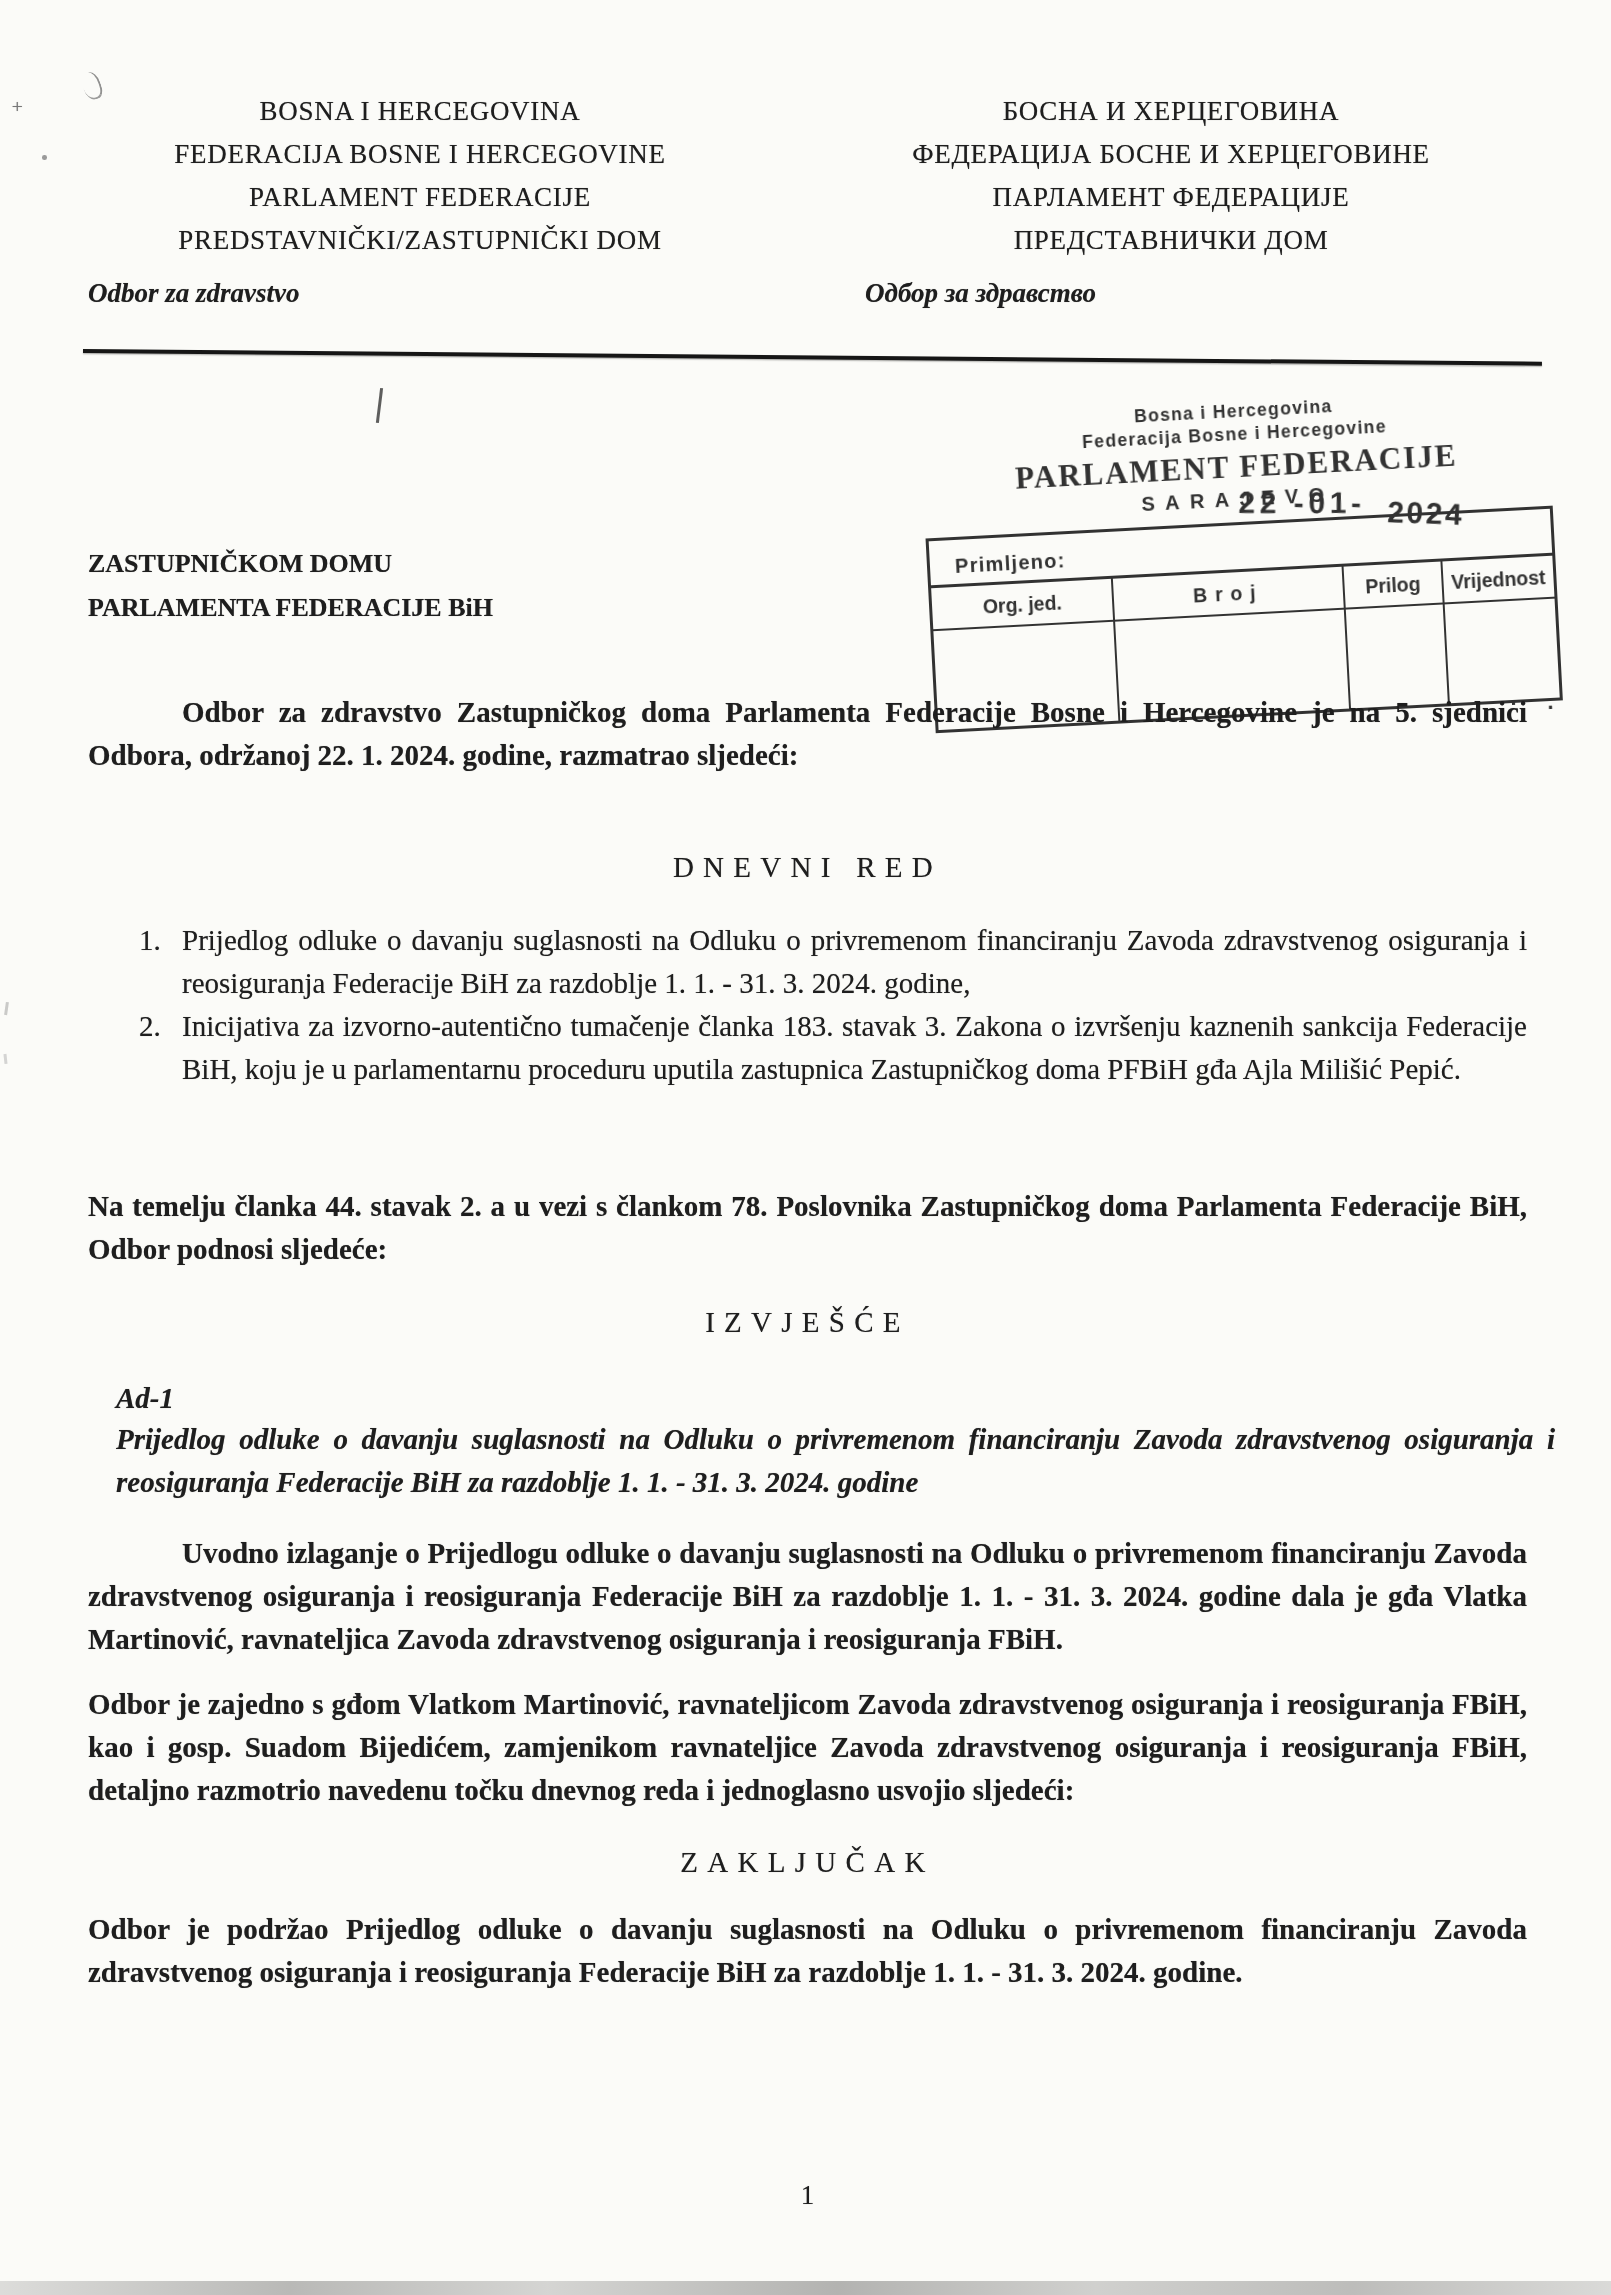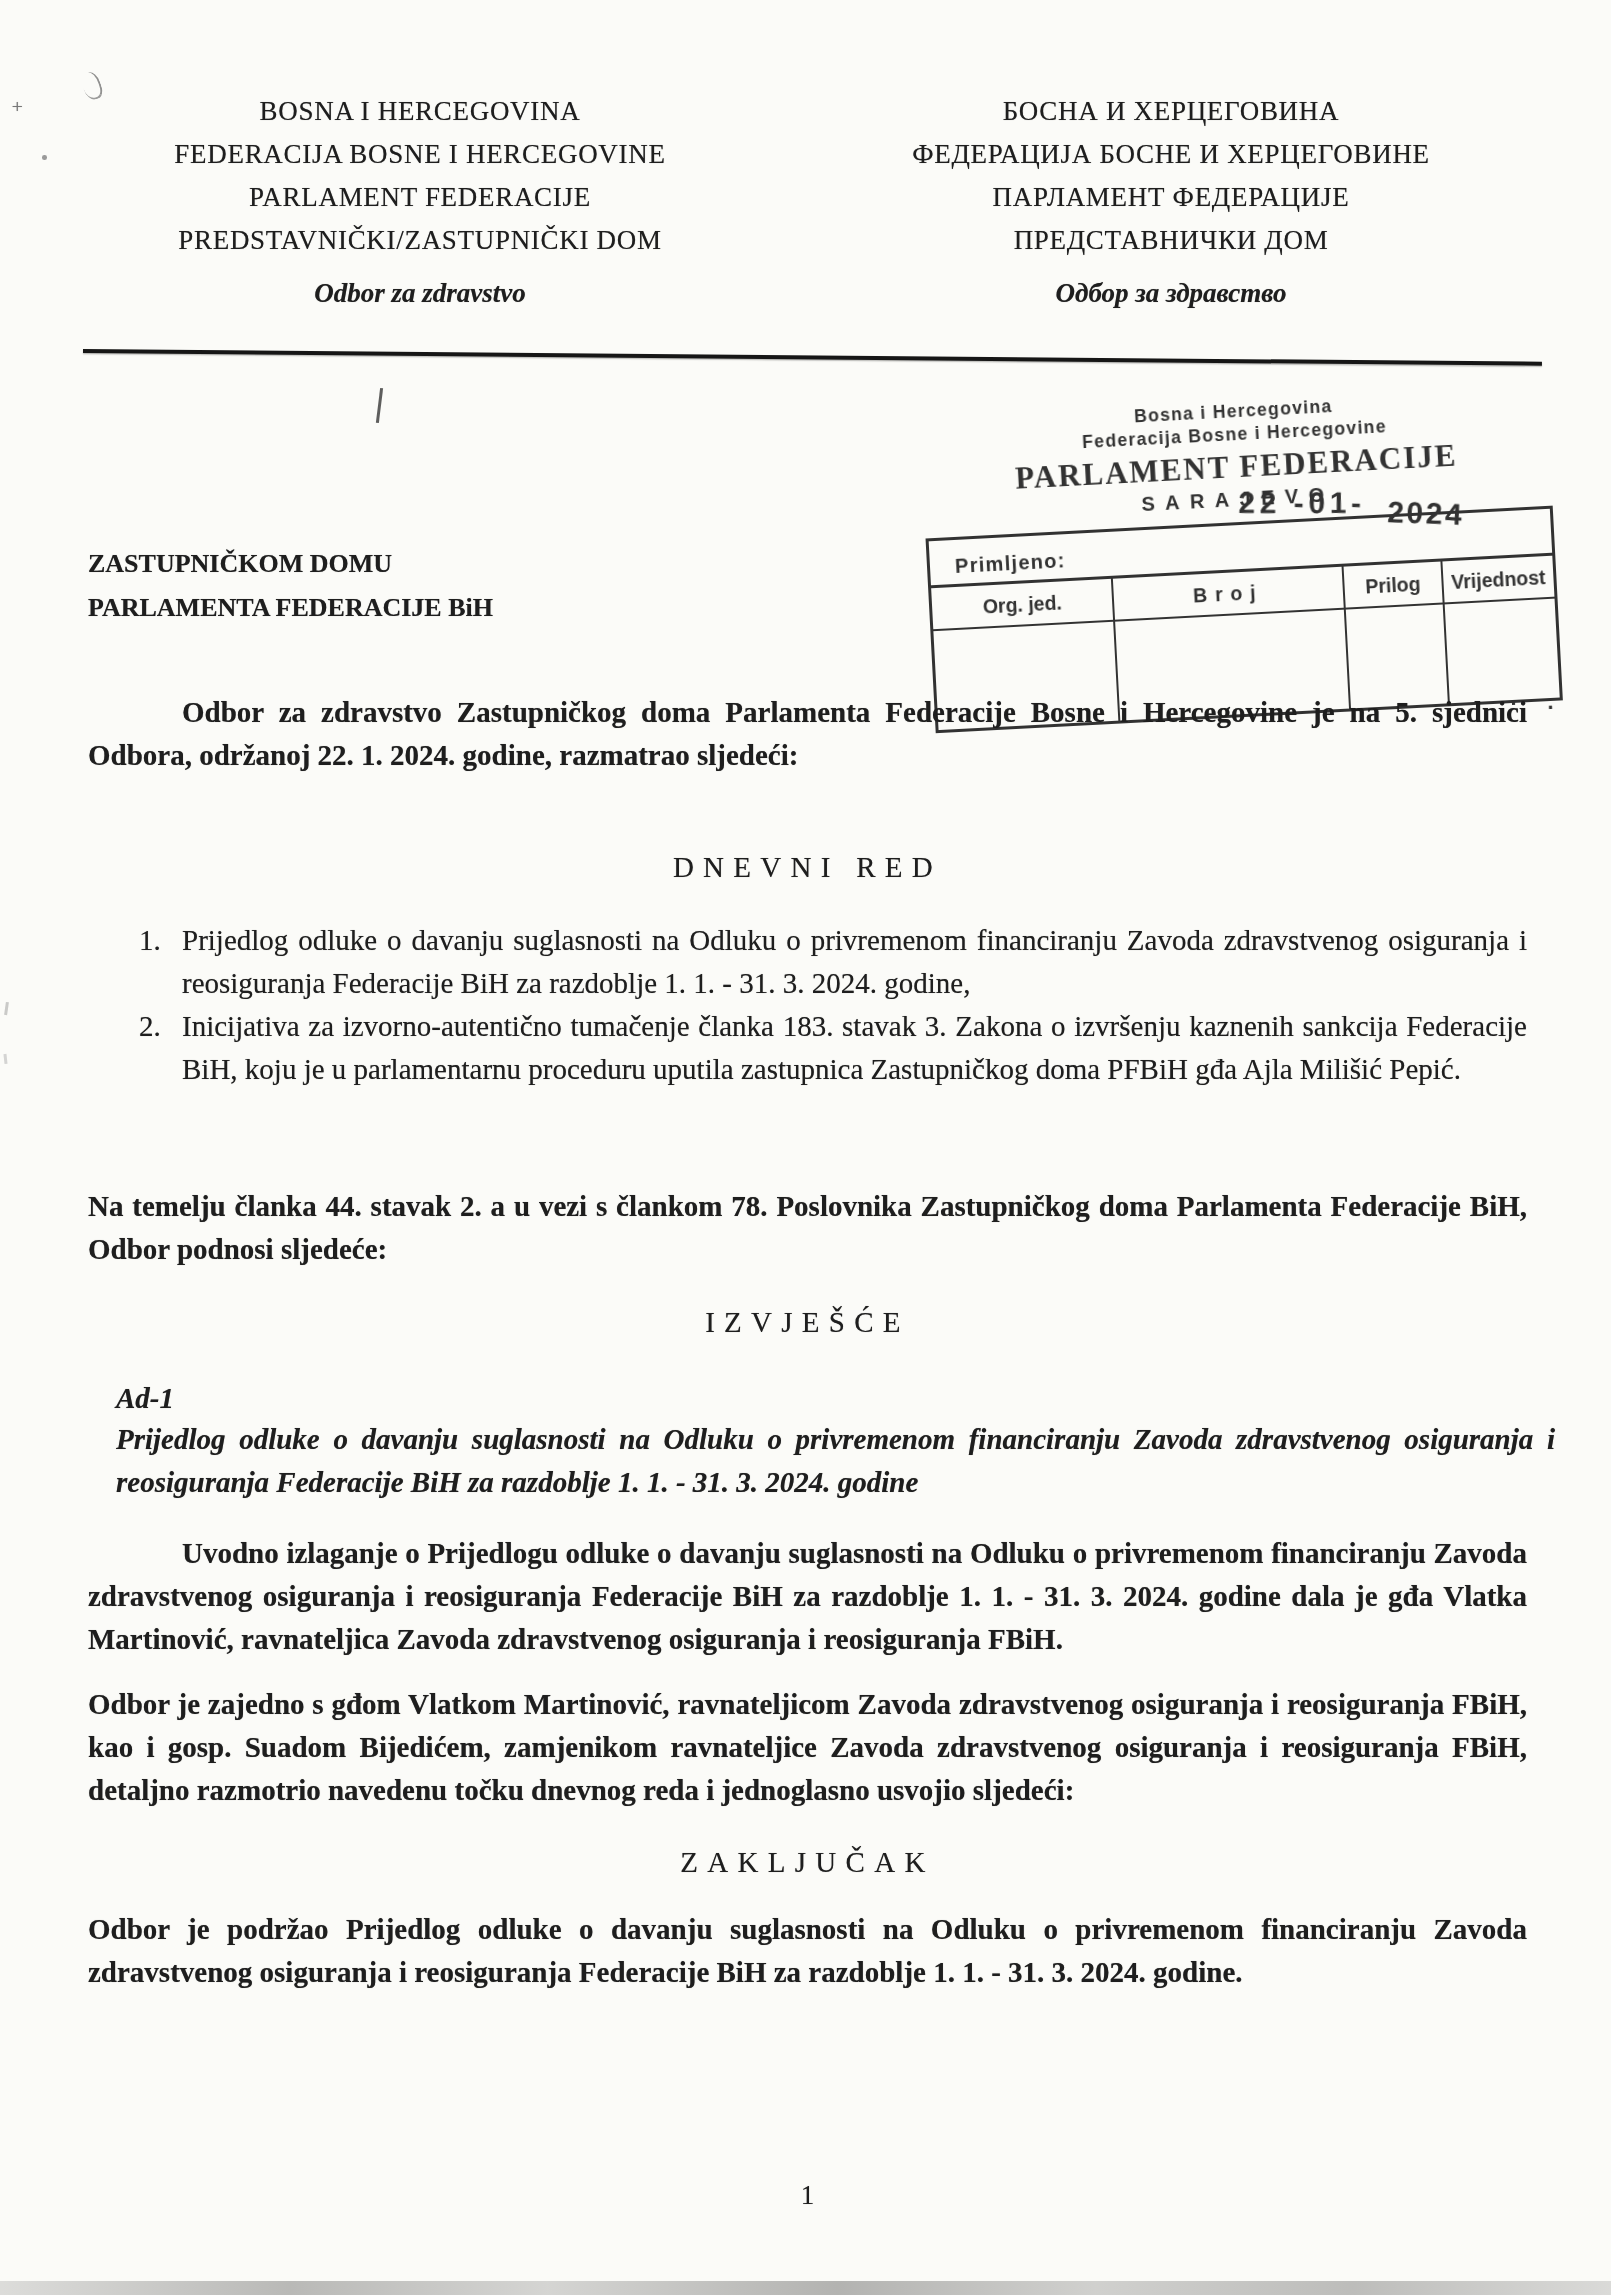--- a/index.html
+++ b/index.html
@@ -11,21 +11,21 @@
     overflow:hidden;
     font-family:"Liberation Serif","DejaVu Serif",serif;
     color:#1e1e1e;
   }
   .txt { text-shadow:0 0 0.7px rgba(30,30,30,.55); }
 
   
   .hdr { position:absolute; top:90px; text-align:center; font-size:27px; line-height:43px; letter-spacing:0.7px; }
   .hdr-left  { left:88px;  width:664px; }
   .hdr-right { left:865px; width:612px;  }
-  .committee { position:absolute; top:278px; text-align:center; font-style:italic; font-weight:bold; font-size:27px; }
+  .committee { position:absolute; top:278px; text-align:left; font-style:italic; font-weight:bold; font-size:27px; }
   .committee-left  { left:88px;  width:664px; }
   .committee-right { left:865px; width:612px; }
 
   .divider { position:absolute; left:83px; top:349px; width:1459px; height:3.9px;
              background:#161616; transform:rotate(0.5deg); transform-origin:left center;
              box-shadow:0 1.3px 1.3px rgba(0,0,0,.25); }
 
   
   .meta { position:absolute; left:88px; top:386px; font-size:29px; line-height:42px; }
   .pen-stroke { position:absolute; left:378px; top:388px; width:2.6px; height:35px;

